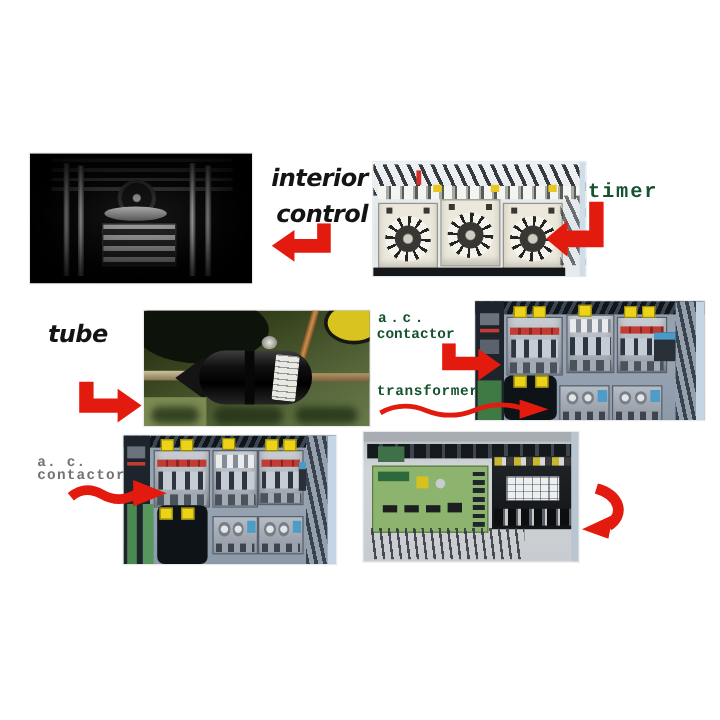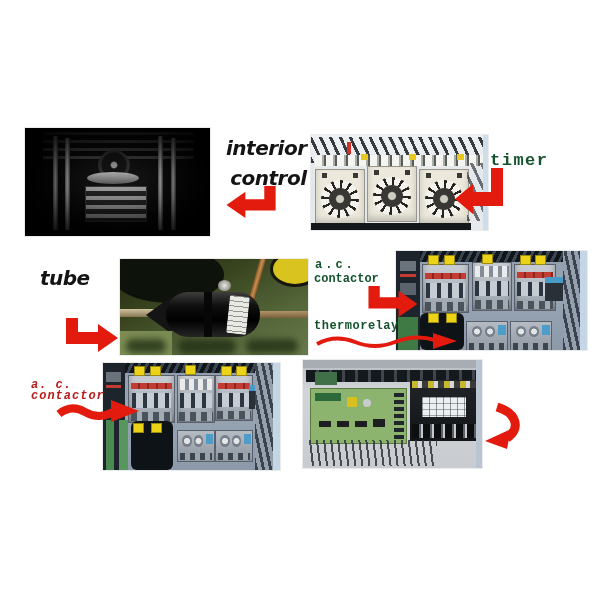--- a/index.html
+++ b/index.html
@@ -5,22 +5,22 @@
   html,body{margin:0;padding:0;background:#fff;}
   #canvas{position:relative;width:600px;height:600px;background:#ffffff;overflow:hidden;
           font-family:"Liberation Sans",sans-serif;}
   .abs{position:absolute;}
   .ph{position:absolute;overflow:hidden;box-shadow:0 0 0 1px rgba(40,60,80,.10);}
   
   .lab-sans{position:absolute;font-family:"DejaVu Sans",sans-serif;font-style:italic;font-weight:bold;
             color:#141414;font-size:20px;line-height:30px;letter-spacing:-0.5px;white-space:nowrap;text-align:right;}
   .lab-mono{position:absolute;font-family:"Liberation Mono",monospace;font-weight:bold;
             color:#14532d;white-space:nowrap;}
-  .lab-mono-it{position:absolute;font-family:"Liberation Mono",monospace;font-weight:bold;font-style:italic;
-            color:#b91c1c;white-space:nowrap;}
+  .lab-mono-it{position:absolute;font-family:"Liberation Mono",monospace;font-weight:bold;
+            color:#737373;white-space:nowrap;}
   
   .arrow{position:absolute;z-index:30;}
   .afill{fill:#e31b0e;}
   .astroke{stroke:#e31b0e;fill:none;}
   
   .p1{background:radial-gradient(ellipse at 50% 45%, #1b1b1b 0%, #070707 70%);}
   .p1 .slats{background:repeating-linear-gradient(180deg,#565656 0 3px,#0d0d0d 3px 8px);opacity:.9;}
   .p1 .rail{background:linear-gradient(90deg,#6a6a6a,#d8d8d8 45%,#4a4a4a);}
   .p1 .fan{border-radius:50%;background:radial-gradient(circle,#c8c8c8 0 12%,#1a1a1a 18% 55%,#3d3d3d 60% 75%,#111 80%);}
   .p1 .dish{border-radius:50%;background:linear-gradient(180deg,#e0e0e0,#6d6d6d);}
@@ -207,21 +207,21 @@
     <div class="cable" style="left:24px;top:62px;width:44px;height:37px;"></div>
     <div class="conduit" style="left:167px;top:0;width:17px;height:99px;"></div>
     <div class="lband" style="left:184px;top:0;width:7px;height:99px;"></div>
   </div>
 
   <div class="lab-mono" style="left:315px;top:258px;font-size:12px;letter-spacing:3px;">a.c.</div>
   <div class="lab-mono" style="left:314px;top:272px;font-size:12px;letter-spacing:0px;">contactor</div>
   <svg class="arrow" style="left:366px;top:286px;" width="52" height="32" viewBox="0 0 54 34">
     <path class="afill" d="M14 0 H2 V24 H34 V33 L54 19 L34 5 V12 H14 Z"></path>
   </svg>
-  <div class="lab-mono" style="left:314px;top:319px;font-size:12px;letter-spacing:0.5px;">thermorelay</div>
+  <div class="lab-mono" style="left:314px;top:319px;font-size:12px;letter-spacing:0.5px;">transformer</div>
   <svg class="arrow" style="left:315px;top:330px;" width="150" height="22" viewBox="0 0 150 22">
     <path class="astroke" style="stroke-width:4;" d="M2 14 Q 20 4 40 12 T 80 12 T 120 10"></path>
     <polygon class="afill" points="118,3 142,11 118,19"></polygon>
   </svg>
 
   <div class="ph pc" style="left:103px;top:363px;width:177px;height:107px;">
     <div class="abs topcable" style="left:0;right:0;top:0;height:10px;"></div>
     <div class="darkcol" style="left:0;top:0;width:22px;height:107px;"></div>
     <div class="abs" style="left:3px;top:22px;width:15px;height:3px;background:#c23c34;"></div>
     <div class="abs" style="left:3px;top:9px;width:15px;height:10px;background:#6a727c;"></div>

